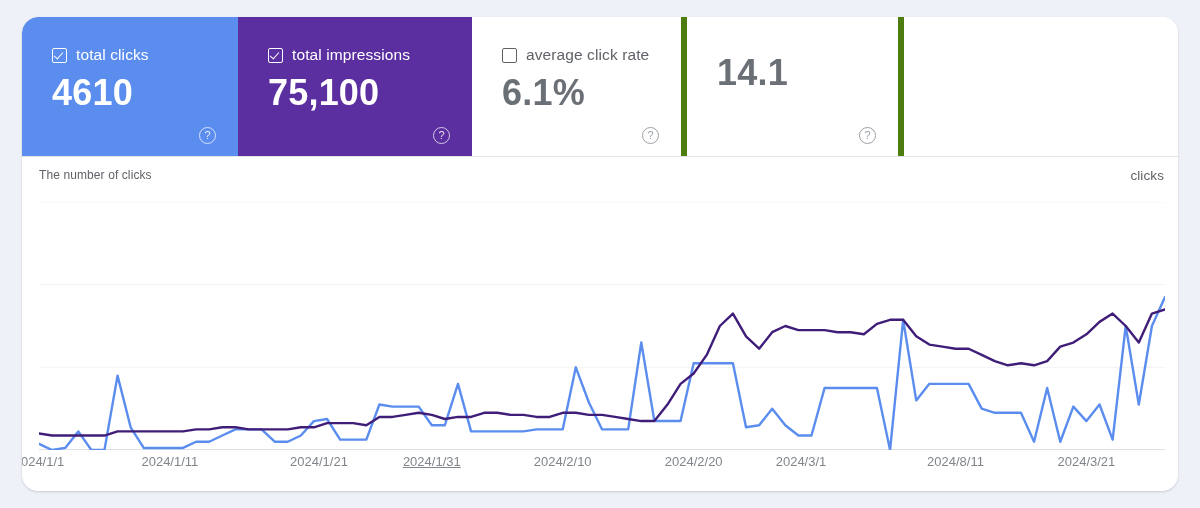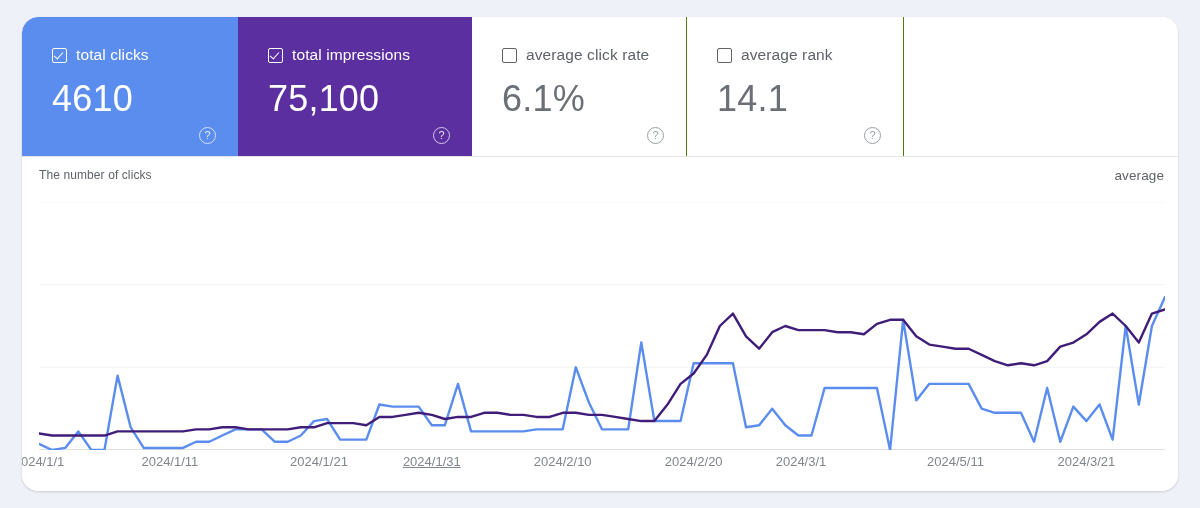--- a/index.html
+++ b/index.html
@@ -28,21 +28,21 @@
     box-sizing:border-box;
     padding:28px 0 12px 30px;
     flex:0 0 auto;
   }
   .card.w1{width:216px;}
   .card.w2{width:234px;}
   .card.w3{width:215px;}
   .card.w4{width:217px;}
   .card.blue{background:#5b8def;}
   .card.purple{background:#5c2fa0;}
-  .card.plain{background:#ffffff;border-right:1px solid #4d7c0f;}
+  .card.plain{background:#ffffff;border-right:6px solid #4d7c0f;}
   .card.first{border-top-left-radius:16px;}
   .card-head{
     display:flex;align-items:center;gap:9px;
     height:20px;
   }
   .cbox{
     width:15px;height:15px;
     box-sizing:border-box;
     border:1.6px solid #ffffff;
     border-radius:2px;
@@ -57,22 +57,22 @@
     border:solid #ffffff;
     border-width:0 1.7px 1.7px 0;
     transform:rotate(42deg);
   }
   .card-label{
     font-size:15.5px;letter-spacing:.1px;
     color:#ffffff;white-space:nowrap;
   }
   .card-label.dark{color:#5f6368;}
   .card-value{
-    margin-top:12px;
-    font-size:36px;font-weight:400;
+    margin-top:6px;
+    font-size:36px;font-weight:700;
     color:#ffffff;letter-spacing:.2px;
     line-height:44px;white-space:nowrap;
   }
   .card-value.dark{color:#6b6f76;}
   .help{
     position:absolute;right:22px;bottom:12px;
     width:17px;height:17px;border-radius:50%;
     box-sizing:border-box;
     border:1.3px solid rgba(255,255,255,.72);
     color:rgba(255,255,255,.85);
@@ -139,35 +139,31 @@
     <div class="card plain w3">
       <div class="card-head">
         <span class="cbox dark"></span>
         <span class="card-label dark">average click rate</span>
       </div>
       <div class="card-value dark">6.1%</div>
       <div class="help dark">?</div>
     </div>
 
     <div class="card plain w4">
-      <div class="card-head">
-        <span class="cbox dark"></span>
-        <span class="card-label dark">average rank</span>
-      </div>
       <div class="card-value dark">14.1</div>
       <div class="help dark">?</div>
     </div>
 
     <div class="cards-fill"></div>
   </div>
   <div class="cards-bottom"></div>
 
   <div class="chart-head">
     <div class="chart-title">The number of clicks</div>
-    <div class="chart-exhibit">average</div>
+    <div class="chart-exhibit">clicks</div>
   </div>
 
   <div class="plot">
     <svg id="chart-svg" width="1126" height="248" viewBox="0 0 1126 248" preserveAspectRatio="none">
         <line x1="0" x2="1126" y1="248" y2="248" stroke="#bdc1c6" stroke-width="1"></line>
         <line x1="0" x2="1126" y1="165.33333333333334" y2="165.33333333333334" stroke="#f1f3f4" stroke-width="1"></line>
         <line x1="0" x2="1126" y1="82.66666666666669" y2="82.66666666666669" stroke="#f1f3f4" stroke-width="1"></line>
         <line x1="0" x2="1126" y1="0" y2="0" stroke="#f1f3f4" stroke-width="1"></line>
         <path d="M0.00 241.80 L13.09 248.00 L26.19 245.93 L39.28 229.40 L52.37 248.00 L65.47 248.00 L78.56 173.60 L91.65 225.27 L104.74 245.93 L117.84 245.93 L130.93 245.93 L144.02 245.93 L157.12 239.73 L170.21 239.73 L183.30 233.53 L196.40 227.33 L209.49 227.33 L222.58 227.33 L235.67 239.73 L248.77 239.73 L261.86 233.53 L274.95 219.07 L288.05 217.00 L301.14 237.67 L314.23 237.67 L327.33 237.67 L340.42 202.53 L353.51 204.60 L366.60 204.60 L379.70 204.60 L392.79 223.20 L405.88 223.20 L418.98 181.87 L432.07 229.40 L445.16 229.40 L458.26 229.40 L471.35 229.40 L484.44 229.40 L497.53 227.33 L510.63 227.33 L523.72 227.33 L536.81 165.33 L549.91 200.47 L563.00 227.33 L576.09 227.33 L589.19 227.33 L602.28 140.53 L615.37 219.07 L628.47 219.07 L641.56 219.07 L654.65 161.20 L667.74 161.20 L680.84 161.20 L693.93 161.20 L707.02 225.27 L720.12 223.20 L733.21 206.67 L746.30 223.20 L759.40 233.53 L772.49 233.53 L785.58 186.00 L798.67 186.00 L811.77 186.00 L824.86 186.00 L837.95 186.00 L851.05 248.00 L864.14 117.80 L877.23 198.40 L890.33 181.87 L903.42 181.87 L916.51 181.87 L929.60 181.87 L942.70 206.67 L955.79 210.80 L968.88 210.80 L981.98 210.80 L995.07 239.73 L1008.16 186.00 L1021.26 239.73 L1034.35 204.60 L1047.44 219.07 L1060.53 202.53 L1073.63 237.67 L1086.72 124.00 L1099.81 202.53 L1112.91 124.00 L1126.00 95.07" fill="none" stroke="#5b8def" stroke-width="2.4" stroke-linejoin="round" stroke-linecap="round" vector-effect="non-scaling-stroke"></path>
         <path d="M0.00 231.47 L13.09 233.53 L26.19 233.53 L39.28 233.53 L52.37 233.53 L65.47 233.53 L78.56 229.40 L91.65 229.40 L104.74 229.40 L117.84 229.40 L130.93 229.40 L144.02 229.40 L157.12 227.33 L170.21 227.33 L183.30 225.27 L196.40 225.27 L209.49 227.33 L222.58 227.33 L235.67 227.33 L248.77 227.33 L261.86 225.27 L274.95 225.27 L288.05 221.13 L301.14 221.13 L314.23 221.13 L327.33 223.20 L340.42 214.93 L353.51 214.93 L366.60 212.87 L379.70 210.80 L392.79 212.87 L405.88 217.00 L418.98 214.93 L432.07 214.93 L445.16 210.80 L458.26 210.80 L471.35 212.87 L484.44 212.87 L497.53 214.93 L510.63 214.93 L523.72 210.80 L536.81 210.80 L549.91 212.87 L563.00 212.87 L576.09 214.93 L589.19 217.00 L602.28 219.07 L615.37 219.07 L628.47 202.53 L641.56 181.87 L654.65 171.53 L667.74 152.93 L680.84 124.00 L693.93 111.60 L707.02 134.33 L720.12 146.73 L733.21 130.20 L746.30 124.00 L759.40 128.13 L772.49 128.13 L785.58 128.13 L798.67 130.20 L811.77 130.20 L824.86 132.27 L837.95 121.93 L851.05 117.80 L864.14 117.80 L877.23 134.33 L890.33 142.60 L903.42 144.67 L916.51 146.73 L929.60 146.73 L942.70 152.93 L955.79 159.13 L968.88 163.27 L981.98 161.20 L995.07 163.27 L1008.16 159.13 L1021.26 144.67 L1034.35 140.53 L1047.44 132.27 L1060.53 119.87 L1073.63 111.60 L1086.72 124.00 L1099.81 140.53 L1112.91 111.60 L1126.00 107.47" fill="none" stroke="#3f1d78" stroke-width="2.4" stroke-linejoin="round" stroke-linecap="round" vector-effect="non-scaling-stroke"></path>
@@ -175,17 +171,17 @@
   </div>
 
   <div class="xaxis">
       <div class="xtick" style="left: 0px;">2024/1/1</div>
       <div class="xtick" style="left: 130.9px;">2024/1/11</div>
       <div class="xtick" style="left: 280px;">2024/1/21</div>
       <div class="xtick" style="left: 392.8px; text-decoration: underline;">2024/1/31</div>
       <div class="xtick" style="left: 523.7px;">2024/2/10</div>
       <div class="xtick" style="left: 654.7px;">2024/2/20</div>
       <div class="xtick" style="left: 762px;">2024/3/1</div>
-      <div class="xtick" style="left: 916.5px;">2024/5/11</div>
+      <div class="xtick" style="left: 916.5px;">2024/8/11</div>
       <div class="xtick" style="left: 1047.4px;">2024/3/21</div>
     </div>
 
 </div>
 
 </body></html>

